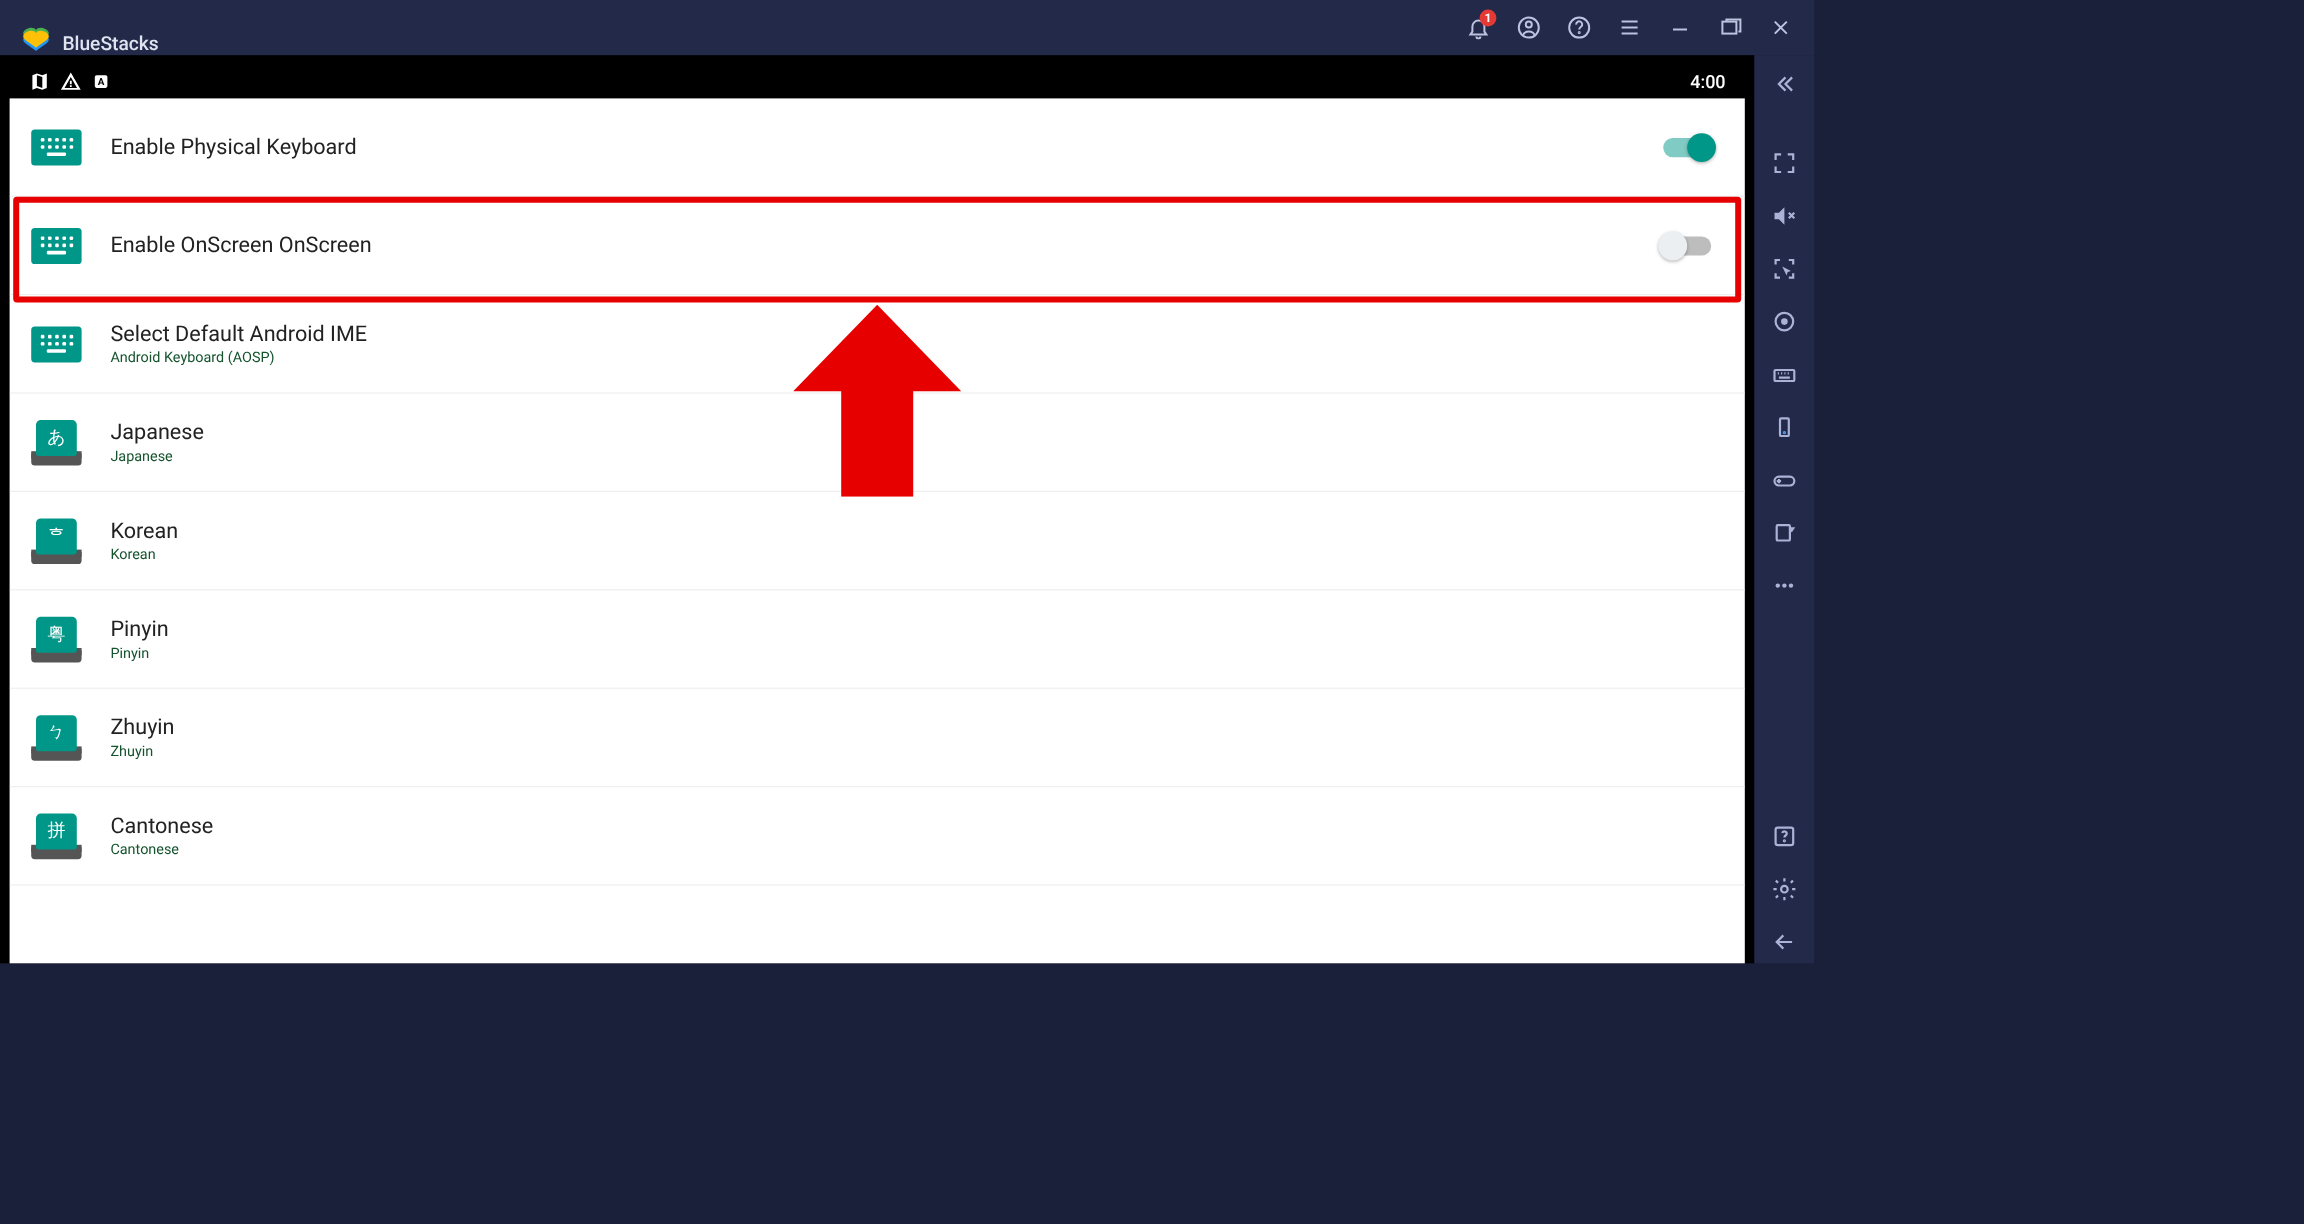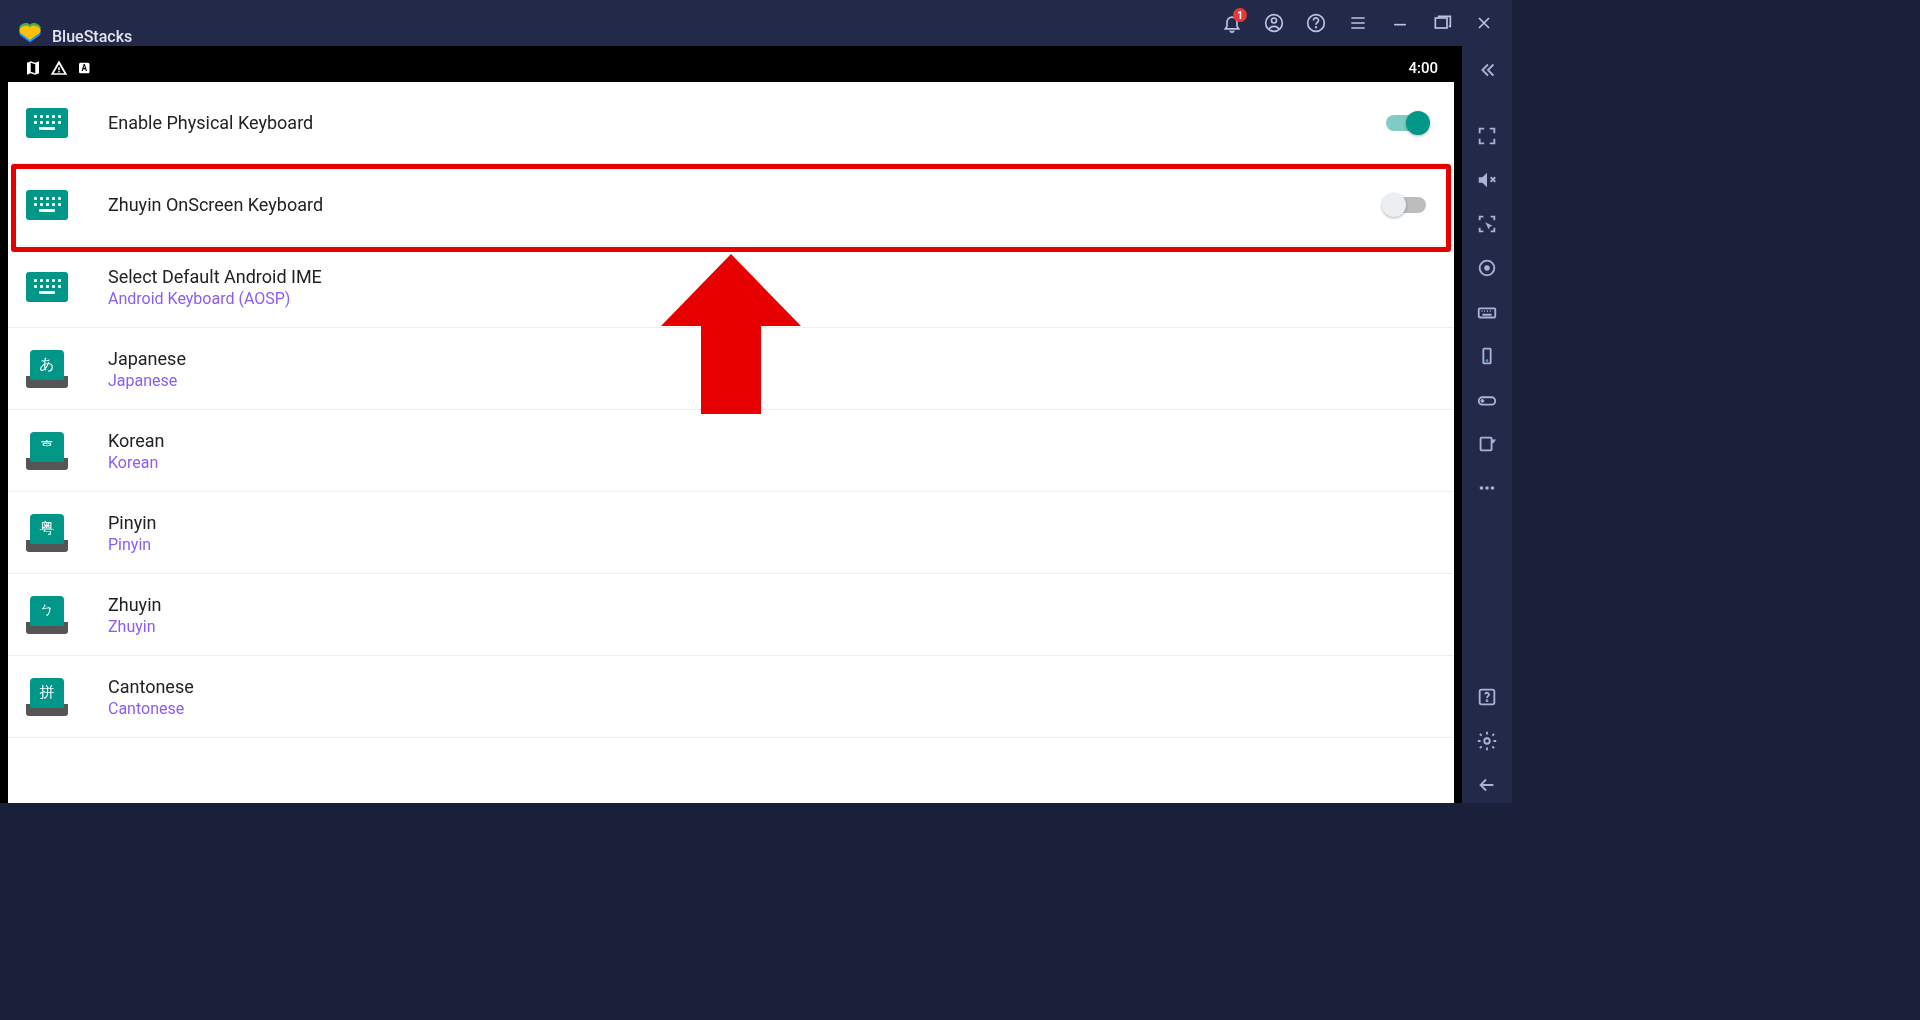--- a/index.html
+++ b/index.html
@@ -140,23 +140,23 @@
     height: 10px; background: #555; border-radius: 0 0 3px 3px;
     z-index: 1;
   }
   .lang-icon .base::before, .lang-icon .base::after {
     content: ""; position: absolute; top: -2px; width: 6px; height: 6px;
     background: #555;
   }
   .lang-icon .base::before { left: 0; }
   .lang-icon .base::after { right: 0; }
 
-  .setting-text { margin-left: 40px; flex: 1; }
+  .setting-text { margin-left: 24px; flex: 1; }
   .setting-title { font-size: 18px; color: #222; }
-  .setting-sub { font-size: 16px; color: #8b5cf6; margin-top: 2px; }
+  .setting-sub { font-size: 12px; color: #14532d; margin-top: 2px; }
 
   .toggle {
     width: 40px; height: 16px; border-radius: 10px; position: relative;
     margin-right: 10px;
   }
   .toggle.on { background: #80cbc4; }
   .toggle.off { background: #bdbdbd; }
   .toggle .knob {
     position: absolute; top: -4px; width: 24px; height: 24px; border-radius: 50%;
     box-shadow: 0 1px 3px rgba(0,0,0,0.3);
@@ -323,21 +323,21 @@
               <span class="kdot"></span>
               <span class="kdot"></span>
               <span class="kdot"></span>
               <span class="kdot"></span>
             </div>
           <div class="krow">
               <span class="kbar"></span>
             </div>
         </div>
         <div class="setting-text">
-          <div class="setting-title">Zhuyin OnScreen Keyboard</div>
+          <div class="setting-title">Enable OnScreen OnScreen</div>
         </div>
         <div class="toggle off">
             <div class="knob"></div>
           </div>
       </div>
 
       <div class="setting-row">
         <div class="kbd-icon">
           <div class="krow">
               <span class="kdot"></span>

